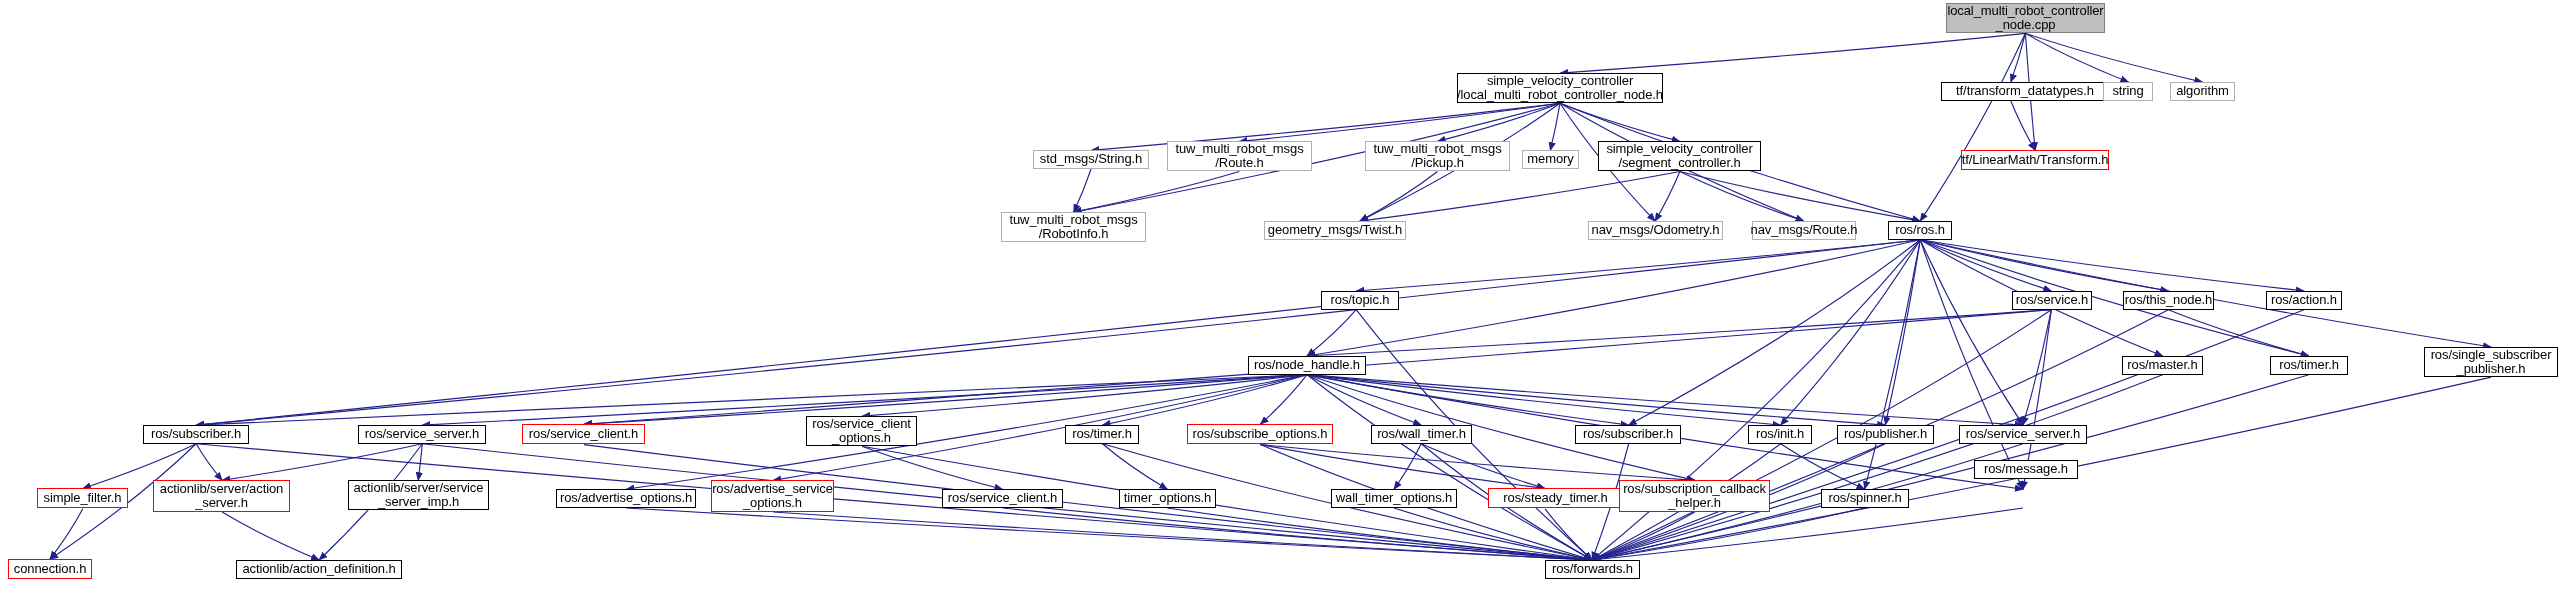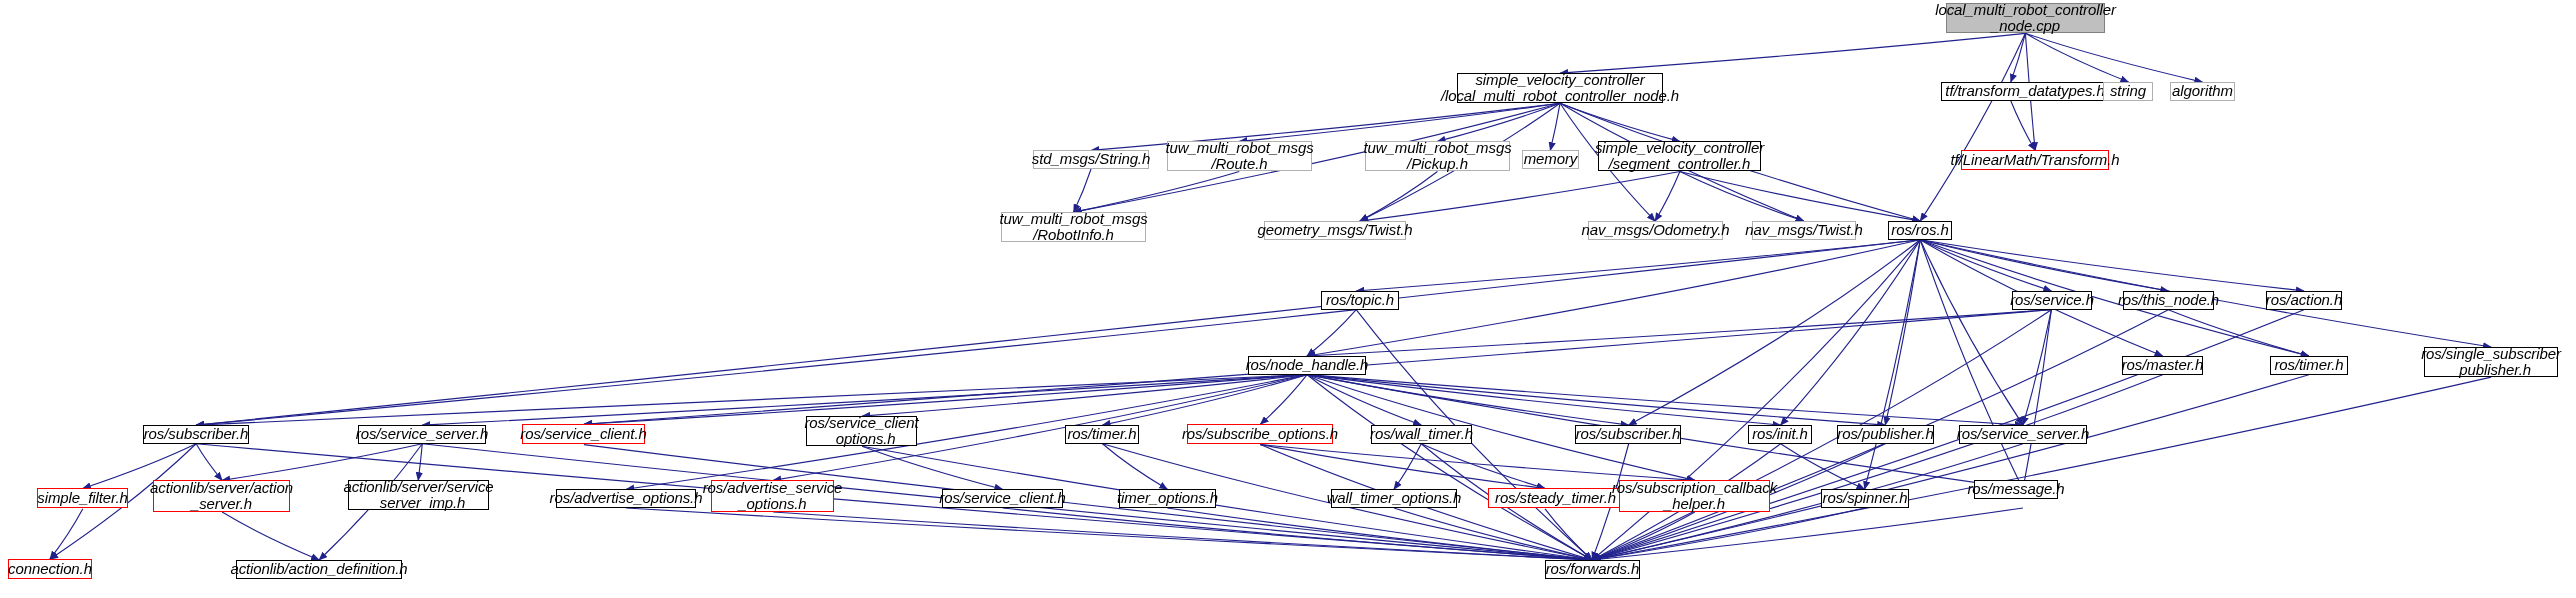--- a/index.html
+++ b/index.html
@@ -29,25 +29,24 @@
   .node {
     position: absolute;
     box-sizing: border-box;
     display: flex;
     align-items: center;
     justify-content: center;
     text-align: center;
     line-height: 1.08;
     background: #ffffff;
     color: #000000;
-    font-size: 15px;
+    font-size: 13px;
     letter-spacing: -0.1px;
     white-space: pre-line;
     z-index: 5;
-    font-style: italic;
   }
   
   .node.grey-thin {            
     border: 0.8px solid #b0b0b0;
   }
   .node.black-thin {           
     border: 0.8px solid #000000;
   }
   .node.black-bold {           
     border: 1.6px solid #000000;
@@ -192,21 +191,21 @@
       <div class="node grey-thin" style="left: 1365px; top: 141px; width: 145px; height: 30px;">tuw_multi_robot_msgs
 /Pickup.h</div>
       <div class="node grey-thin" style="left: 1522px; top: 150px; width: 57px; height: 18.7px;">memory</div>
       <div class="node black-bold" style="left: 1598px; top: 141px; width: 163px; height: 30px;">simple_velocity_controller
 /segment_controller.h</div>
       <div class="node red-thin" style="left: 1961px; top: 150px; width: 148px; height: 20px;">tf/LinearMath/Transform.h</div>
       <div class="node grey-thin" style="left: 1001px; top: 212px; width: 145px; height: 30px;">tuw_multi_robot_msgs
 /RobotInfo.h</div>
       <div class="node grey-thin" style="left: 1264px; top: 221px; width: 142px; height: 18.7px;">geometry_msgs/Twist.h</div>
       <div class="node grey-thin" style="left: 1588px; top: 221px; width: 135px; height: 18.7px;">nav_msgs/Odometry.h</div>
-      <div class="node grey-thin" style="left: 1752px; top: 221px; width: 104px; height: 18.7px;">nav_msgs/Twist.h</div>
+      <div class="node grey-thin" style="left: 1752px; top: 221px; width: 104px; height: 18.7px;">nav_msgs/Route.h</div>
       <div class="node black-bold" style="left: 1888px; top: 221px; width: 64px; height: 18.7px;">ros/ros.h</div>
       <div class="node black-thin" style="left: 1321px; top: 291px; width: 78px; height: 18.7px;">ros/topic.h</div>
       <div class="node black-thin" style="left: 2012px; top: 291px; width: 80px; height: 18.7px;">ros/service.h</div>
       <div class="node black-thin" style="left: 2123px; top: 291px; width: 91px; height: 19px;">ros/this_node.h</div>
       <div class="node black-thin" style="left: 2266px; top: 291px; width: 76px; height: 18.7px;">ros/action.h</div>
       <div class="node black-thin" style="left: 1248px; top: 356px; width: 118px; height: 18.7px;">ros/node_handle.h</div>
       <div class="node black-thin" style="left: 2122px; top: 356px; width: 81px; height: 19px;">ros/master.h</div>
       <div class="node black-thin" style="left: 2270px; top: 356px; width: 78px; height: 18.7px;">ros/timer.h</div>
       <div class="node black-thin" style="left: 2424px; top: 347px; width: 134px; height: 30px;">ros/single_subscriber
 _publisher.h</div>
@@ -230,19 +229,19 @@
       <div class="node black-thin" style="left: 556px; top: 489px; width: 140px; height: 18.7px;">ros/advertise_options.h</div>
       <div class="node red-thin" style="left: 711px; top: 480px; width: 123px; height: 32px;">ros/advertise_service
 _options.h</div>
       <div class="node black-thin" style="left: 942px; top: 489px; width: 121px; height: 18.7px;">ros/service_client.h</div>
       <div class="node black-thin" style="left: 1119px; top: 489px; width: 97px; height: 18.7px;">timer_options.h</div>
       <div class="node black-thin" style="left: 1331px; top: 489px; width: 126px; height: 18.7px;">wall_timer_options.h</div>
       <div class="node red-thin" style="left: 1488px; top: 488px; width: 135px; height: 20px;">ros/steady_timer.h</div>
       <div class="node red-thin" style="left: 1619px; top: 480px; width: 151px; height: 32px;">ros/subscription_callback
 _helper.h</div>
       <div class="node black-thin" style="left: 1821px; top: 489px; width: 88px; height: 18.7px;">ros/spinner.h</div>
-      <div class="node black-thin" style="left: 1974px; top: 480px; width: 84px; height: 18.7px;">ros/message.h</div>
+      <div class="node black-thin" style="left: 1974px; top: 460px; width: 104px; height: 18.7px;">ros/message.h</div>
       <div class="node red-thin" style="left: 8px; top: 559px; width: 84px; height: 20px;">connection.h</div>
       <div class="node black-thin" style="left: 236px; top: 560px; width: 166px; height: 18.7px;">actionlib/action_definition.h</div>
       <div class="node black-thin" style="left: 1545px; top: 560px; width: 95px; height: 18.7px;">ros/forwards.h</div>
     </div>
 </div>
 
 
 </body></html>

